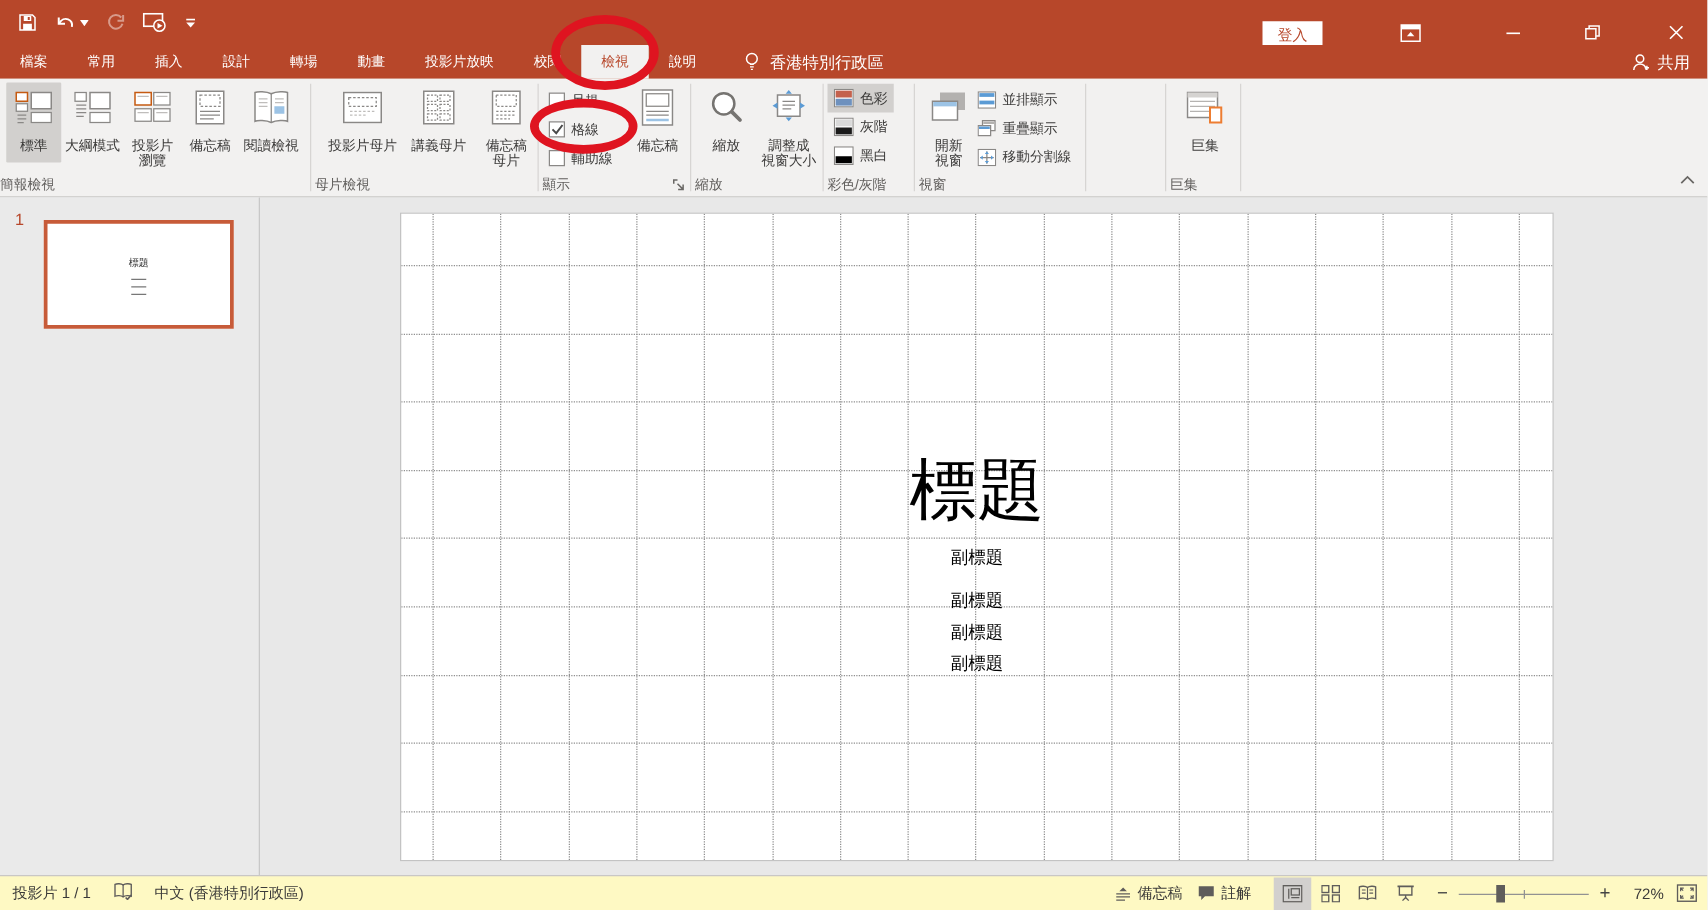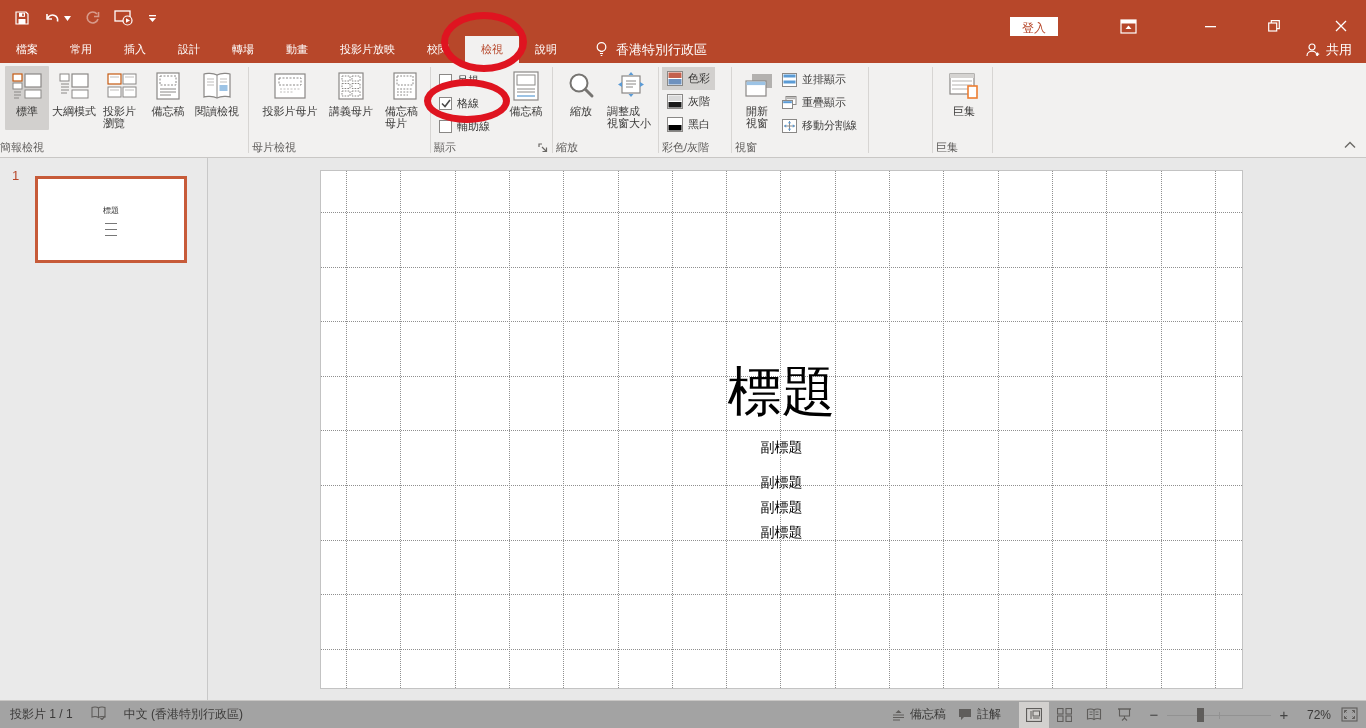--- a/index.html
+++ b/index.html
@@ -37,22 +37,22 @@
   .ribbon { position:absolute; left:0; top:63px; width:1366px; height:95px;
     background:#f2f1f0; border-bottom:1px solid #c9c7c5; }
   .grp { position:absolute; top:0; height:94px; }
   .grp-label { position:absolute; bottom:2px; left:0; right:0; text-align:left;
     font-size:11px; color:#605e5c; white-space:nowrap; }
   .vsep { position:absolute; top:4px; height:86px; width:1px; background:#d7d5d3; }
   .bigbtns { display:flex; align-items:flex-start; padding:3px 0 0 5px; gap:1px; }
   .bigbtn { display:flex; flex-direction:column; align-items:center; padding-top:4px;
     min-height:64px; cursor:pointer; border-radius:1px; }
   .bigbtn .ic { height:32px; display:flex; align-items:center; justify-content:center; }
-  .bigbtn .lbl { font-size:11px; line-height:12px; color:#3b3a39; 
-    margin-top:3px; white-space:pre-line; }
+  .bigbtn .lbl { font-size:11px; line-height:12px; color:#3b3a39; text-align:center;
+    margin-top:9px; white-space:pre-line; }
   .bigbtn.selected { background:#d2d0ce; }
   .caret-down { width:0; height:0; border-left:4px solid transparent; border-right:4px solid transparent;
     border-top:4px solid #5e5c5a; margin-top:3px; }
   .chk-col { position:absolute; left:5px; top:6px; }
   .chk-row { display:flex; align-items:center; gap:5px; height:23px; cursor:pointer; }
   .chk-box { width:13px; height:13px; background:#fff; border:1px solid #8a8886;
     display:flex; align-items:center; justify-content:center; }
   .chk-lbl { font-size:11px; color:#3b3a39; white-space:nowrap; }
   .launcher { position:absolute; right:3px; bottom:3px; width:13px; height:13px;
     display:flex; align-items:center; justify-content:center; cursor:pointer; }
@@ -76,27 +76,27 @@
   .canvas { position:absolute; left:209px; top:0; width:1157px; height:542px; }
   .slide { position:absolute; left:111px; top:12px; width:923px; height:519px;
     background:#fff; border:1px solid #c3c3c3; }
   .gridlines { position:absolute; inset:0; overflow:hidden; }
   .gl-v { position:absolute; top:0; bottom:0; width:0; border-left:1px dotted #8f8f8f; }
   .gl-h { position:absolute; left:0; right:0; height:0; border-top:1px dotted #8f8f8f; }
   .slide-title { position:absolute; left:0; right:0; top:190px; text-align:center;
     font-size:54px; line-height:62px; color:#000;
     font-family:"DejaVu Serif","Liberation Serif",serif; }
   .slide-subs { position:absolute; left:0; right:0; top:269px; text-align:center;
-    font-family:Liberation Sans, sans-serif; }
+    font-family:Liberation Mono, monospace; }
   .slide-subs p { font-size:14px; line-height:14px; color:#000; margin-bottom:11px; }
   .slide-subs p:first-child { margin-bottom:21px; }
 
   
   .statusbar { position:absolute; left:0; top:700px; width:1366px; height:28px;
-    background:#a3a3a3; border-top:1px solid #c9c7c5; font-size:12px; color:#3b3a39;
+    background:#fef9c3; border-top:1px solid #c9c7c5; font-size:12px; color:#3b3a39;
     display:flex; align-items:center; }
   .sb-left { display:flex; align-items:center; gap:18px; margin-left:10px; }
   .sb-right { margin-left:auto; display:flex; align-items:center; margin-right:8px; }
   .sb-item { display:flex; align-items:center; gap:5px; cursor:pointer; padding:0 6px; height:26px; }
   .viewbtns { display:flex; align-items:center; margin:0 8px 0 12px; }
   .viewbtn { width:30px; height:26px; display:flex; align-items:center; justify-content:center; cursor:pointer; }
   .viewbtn.selected { background:#d2d0ce; }
   .zoomctl { display:flex; align-items:center; gap:6px; }
   .zminus,.zplus { font-size:15px; color:#444; width:14px; text-align:center; cursor:pointer; }
   .ztrack { position:relative; width:104px; height:14px; cursor:pointer; }

